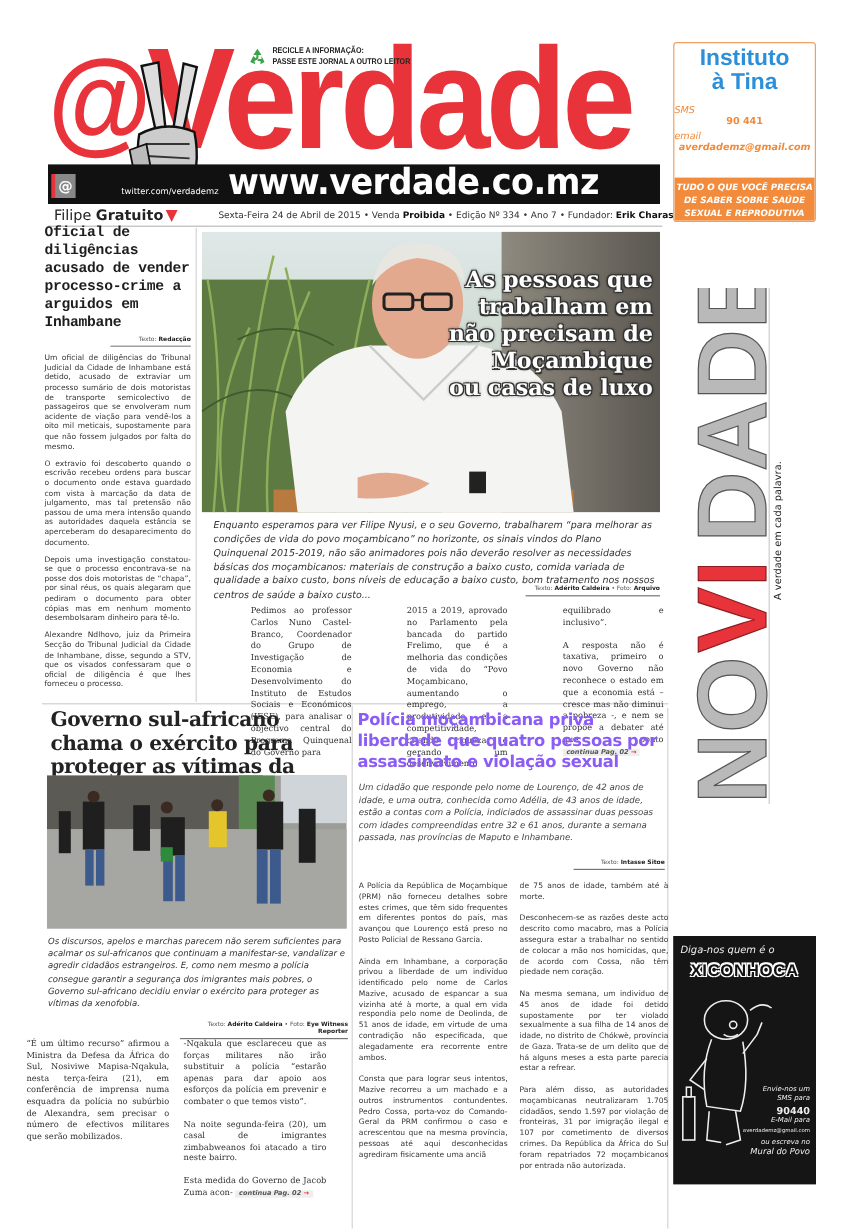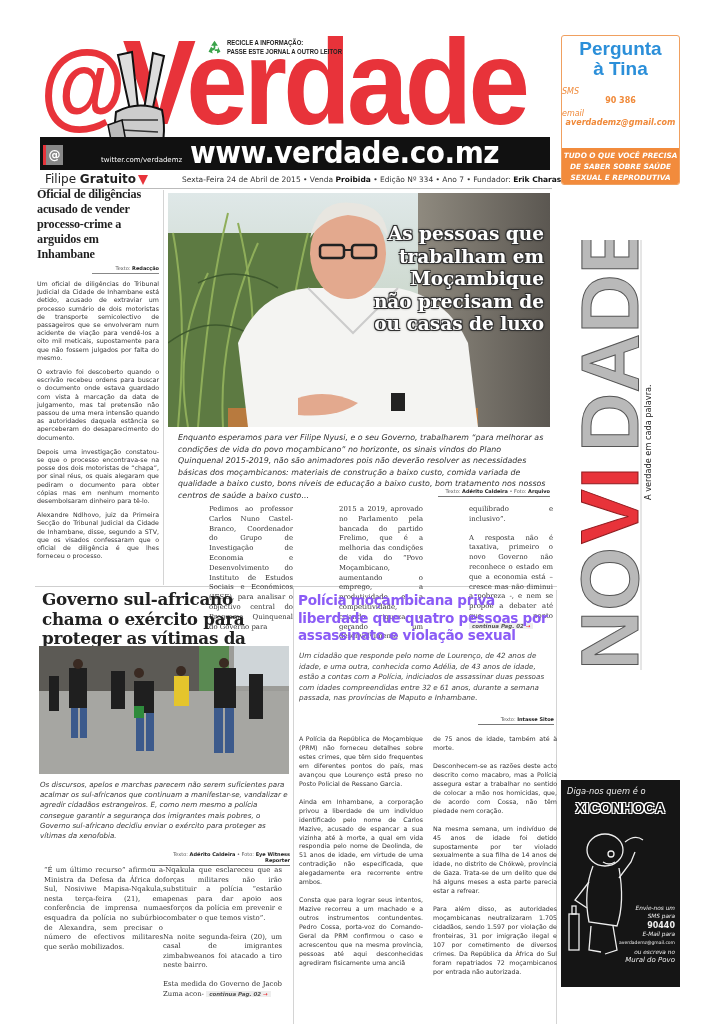--- a/index.html
+++ b/index.html
@@ -43,21 +43,21 @@
   .tina { position: absolute; left: 561px; top: 35px; width: 119px; height: 150px; border: 1px solid #f0a060; border-radius: 3px; background: #fff; overflow: hidden; }
   .tina-title { text-align: center; color: #2b8fd9; font-weight: 900; font-size: 19px; line-height: 20px; margin-top: 3px; font-family: "Liberation Sans", sans-serif; }
   .tina-sms-label, .tina-email-label { text-align: left; color: #f08a3a; font-size: 8px; font-style: italic; margin-top: 4px; }
   .tina-sms-label { margin-top: 8px; }
   .tina-sms { text-align: center; color: #f08a3a; font-size: 8px; font-weight: bold; }
   .tina-email { text-align: center; color: #f08a3a; font-size: 8px; font-weight: bold; font-style: italic; }
   .tina-band { position: absolute; left: 0; bottom: 0; width: 100%; height: 36px; background: #f28b3c; color: #fff; font-size: 7.3px; font-weight: bold; font-style: italic; text-align: center; line-height: 11px; padding-top: 2px; }
 
   
   .left-col { position: absolute; left: 37px; top: 187px; width: 122px; }
-  .left-col h2 { font-family: Liberation Serif, serif; font-size: 12.2px; line-height: 15px; font-weight: bold; color: #1e1e1e; letter-spacing: -0.2px; }
+  .left-col h2 { font-family: Liberation Mono, monospace; font-size: 12.2px; line-height: 15px; font-weight: bold; color: #1e1e1e; letter-spacing: -0.2px; }
   .byline { font-size: 5px; text-align: right; color: #555; padding-bottom: 2px; margin-top: 3px; border-bottom: 1px solid #888; margin-left: 55px; }
   .byline b { color: #222; font-weight: bold; }
   .left-col p { font-size: 6.3px; line-height: 8.2px; text-align: justify; color: #333; margin-top: 6px; }
   .vrule { position: absolute; width: 1px; background: #d4d4d4; }
 
   
   .feature-photo { position: absolute; left: 168px; top: 193px; width: 382px; height: 234px; overflow: hidden; }
   .feature-quote { position: absolute; right: 6px; top: 30px; text-align: right; font-family: "DejaVu Serif", serif; font-weight: bold; font-size: 18.5px; line-height: 22.5px; color: #fff;
     text-shadow: -1px -1px 0 #333, 1px -1px 0 #333, -1px 1px 0 #333, 1px 1px 0 #333, 0 0 3px #000; }
   .feature-lede { position: absolute; left: 178px; top: 432px; width: 370px; font-size: 7.9px; line-height: 11.5px; font-style: italic; color: #333; }
@@ -73,21 +73,21 @@
 
   
   .novidade { position: absolute; left: 566px; top: 240px; width: 100px; height: 430px; }
 
   
   .xeno-title { position: absolute; left: 42px; top: 590px; width: 250px; font-family: "DejaVu Serif", serif; font-weight: bold; font-size: 16.8px; line-height: 19.5px; color: #222; letter-spacing: -0.3px; }
   .xeno-photo { position: absolute; left: 39px; top: 646px; width: 250px; height: 128px; overflow: hidden; }
   .xeno-lede { position: absolute; left: 40px; top: 780px; width: 250px; font-size: 7.1px; line-height: 10.2px; font-style: italic; color: #333; }
   .xeno-byline { position: absolute; left: 150px; top: 851px; width: 140px; font-size: 5px; text-align: right; color: #555; border-bottom: 1px solid #777; padding-bottom: 2px; }
   .xeno-byline b { color: #222; }
-  .xeno-cols { position: absolute; left: 44px; top: 866px; width: 250px; display: flex; }
+  .xeno-cols { position: absolute; left: 22px; top: 866px; width: 250px; display: flex; gap: 12px; }
   .xeno-cols .col { width: 119px; font-family: "DejaVu Serif", serif; font-size: 6.9px; line-height: 9.6px; text-align: justify; color: #333; }
   .xeno-cols .col p + p { margin-top: 9px; }
 
   
   .pol-title { position: absolute; left: 298px; top: 592px; width: 260px; font-family: "DejaVu Sans", sans-serif; font-weight: bold; font-size: 13.6px; line-height: 17.5px; color: #8b5cf6; letter-spacing: -0.3px; }
   .pol-lede { position: absolute; left: 299px; top: 651px; width: 256px; font-size: 7.2px; line-height: 10.6px; font-style: italic; color: #444; }
   .pol-byline { position: absolute; left: 478px; top: 716px; width: 76px; font-size: 5px; text-align: right; color: #555; border-bottom: 1px solid #777; padding-bottom: 2px; }
   .pol-byline b { color: #222; }
   .pol-cols { position: absolute; left: 299px; top: 735px; width: 258px; display: flex; gap: 10px; }
   .pol-cols .col { width: 124px; font-size: 6.3px; line-height: 8.95px; text-align: justify; color: #333; }
@@ -144,25 +144,25 @@
     <div class="jornal"><span>Filipe </span><b>Gratuito</b></div>
     <div class="red-tri" style="left:98px;"></div>
     <div class="dateline">
       <span>Sexta-Feira 24 de Abril de 2015</span><span> • </span><span>Venda </span><b>Proibida</b><span> • </span><span>Edição Nº 334</span><span> • </span><span>Ano 7</span><span> • </span><span>Fundador: </span><b>Erik Charas</b>
     </div>
   </div>
 </div>
 
 <div class="tina">
   <div class="tina-title">
-    <div>Pergunta</div>
+    <div>Instituto</div>
     <div>à Tina</div>
   </div>
   <div class="tina-sms-label">SMS</div>
-  <div class="tina-sms">90 386</div>
+  <div class="tina-sms">90 441</div>
   <div class="tina-email-label">email</div>
   <div class="tina-email">averdademz@gmail.com</div>
   <div class="tina-band">
     <div>TUDO O QUE VOCÊ PRECISA</div>
     <div>DE SABER SOBRE SAÚDE</div>
     <div>SEXUAL E REPRODUTIVA</div>
   </div>
 </div>
 
 <div class="vrule" style="left:163px; top:190px; height:395px;"></div>
@@ -216,22 +216,22 @@
     <path d="M142 45 Q150 5 185 10 Q218 12 220 45 Q210 25 180 22 Q155 25 142 45 Z" fill="#e8e6e0"></path>
     <rect x="152" y="52" width="24" height="13" rx="3" fill="none" stroke="#222" stroke-width="2.5"></rect>
     <rect x="184" y="52" width="24" height="13" rx="3" fill="none" stroke="#222" stroke-width="2.5"></rect>
     <line x1="176" y1="57" x2="184" y2="57" stroke="#222" stroke-width="2"></line>
     <path d="M130 205 Q160 195 190 210 Q170 225 130 222 Z" fill="#e3a98e"></path>
     <rect x="223" y="200" width="14" height="18" fill="#222"></rect>
   </svg>
   <div class="feature-quote">
     <div>As pessoas que</div>
     <div>trabalham em</div>
+    <div>não precisam de</div>
     <div>Moçambique</div>
-    <div>não precisam de</div>
     <div>ou casas de luxo</div>
   </div>
 </div>
 <div class="feature-lede">Enquanto esperamos para ver Filipe Nyusi, e o seu Governo, trabalharem “para melhorar as condições de vida do povo moçambicano” no horizonte, os sinais vindos do Plano Quinquenal 2015-2019, não são animadores pois não deverão resolver as necessidades básicas dos moçambicanos: materiais de construção a baixo custo, comida variada de qualidade a baixo custo, bons níveis de educação a baixo custo, bom tratamento nos nossos centros de saúde a baixo custo...</div>
 <div class="feature-byline"><span>Texto: </span><b>Adérito Caldeira</b><span> • Foto: </span><b>Arquivo</b></div>
 <div class="feature-cols">
   <div class="col">Pedimos ao professor Carlos Nuno Castel-Branco, Coordenador do Grupo de Investigação de Economia e Desenvolvimento do Instituto de Estudos Sociais e Económicos (IESE), para analisar o objectivo central do Programa Quinquenal do Governo para</div>
   <div class="col">2015 a 2019, aprovado no Parlamento pela bancada do partido Frelimo, que é a melhoria das condições de vida do “Povo Moçambicano, aumentando o emprego, a produtividade e a competitividade, criando riqueza e gerando um desenvolvimento</div>
   <div class="col">
     <p>equilibrado e inclusivo”.</p>

